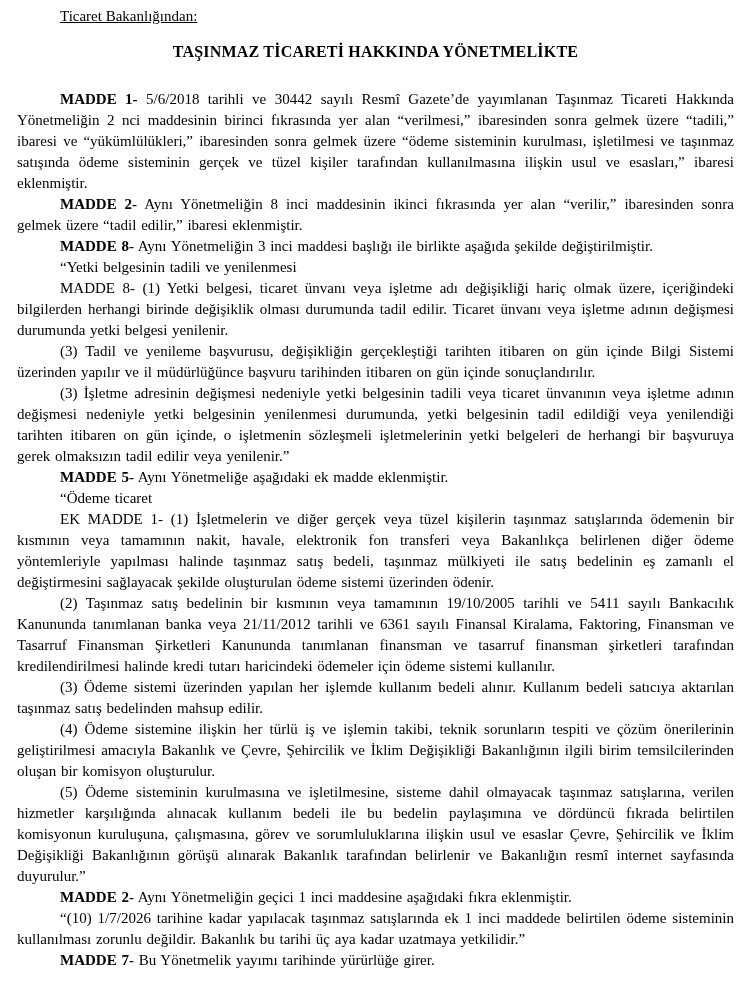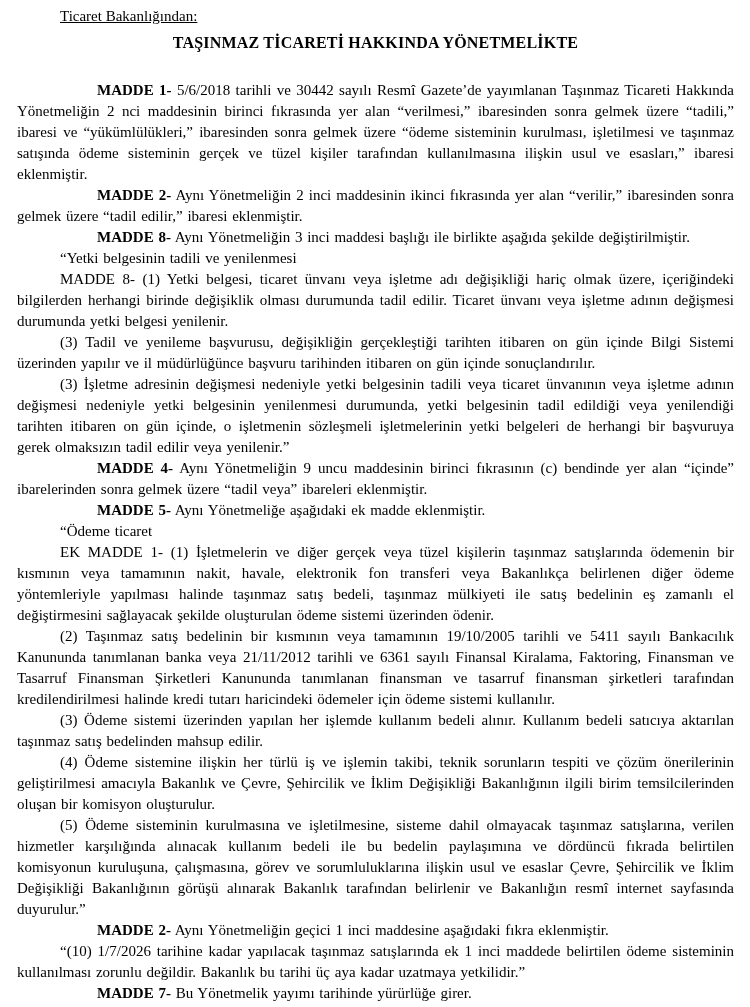--- a/index.html
+++ b/index.html
@@ -16,21 +16,21 @@
   }
   .issuer {
     font-size: 15px;
     line-height: 21px;
     margin-left: 43px;
     display: inline-block;
     text-decoration: underline;
     text-align: right;
   }
   .title-block {
-    margin-top: 6px;
+    margin-top: 15px;
     text-align: center;
   }
   .title-line {
     font-weight: bold;
     font-size: 16px;
     line-height: 20px;
     letter-spacing: 0.2px;
   }
   .body-text {
     margin-top: 27px;
@@ -38,45 +38,43 @@
   p.para {
     margin: 0;
     font-size: 15px;
     line-height: 21px;
     text-align: justify;
     text-indent: 43px;
     word-spacing: 1px;
   }
   p.para .madde-label {
     font-weight: bold;
-    margin-left: 37px;
   }
 </style>
 </head>
 <body>
 
 <div class="doc">
   <div>
     <span class="issuer">Ticaret Bakanlığından:</span>
   </div>
 
   <div class="title-block">
     <div class="title-line">TAŞINMAZ TİCARETİ HAKKINDA YÖNETMELİKTE</div>
   </div>
 
   <div class="body-text">
 
   <p class="para"><span class="madde-label">MADDE 1-</span> <span>5/6/2018 tarihli ve 30442 sayılı Resmî Gazete’de yayımlanan Taşınmaz Ticareti Hakkında Yönetmeliğin 2 nci maddesinin birinci fıkrasında yer alan “verilmesi,” ibaresinden sonra gelmek üzere “tadili,” ibaresi ve “yükümlülükleri,” ibaresinden sonra gelmek üzere “ödeme sisteminin kurulması, işletilmesi ve taşınmaz satışında ödeme sisteminin gerçek ve tüzel kişiler tarafından kullanılmasına ilişkin usul ve esasları,” ibaresi eklenmiştir.</span></p>
-      <p class="para"><span class="madde-label">MADDE 2-</span> <span>Aynı Yönetmeliğin 2 inci maddesinin ikinci fıkrasında yer alan “verilir,” ibaresinden sonra gelmek üzere “tadil edilir,” ibaresi eklenmiştir.</span></p>
+      <p class="para"><span class="madde-label">MADDE 2-</span> <span>Aynı Yönetmeliğin 8 inci maddesinin ikinci fıkrasında yer alan “verilir,” ibaresinden sonra gelmek üzere “tadil edilir,” ibaresi eklenmiştir.</span></p>
       <p class="para"><span class="madde-label">MADDE 8-</span> <span>Aynı Yönetmeliğin 3 inci maddesi başlığı ile birlikte aşağıda şekilde değiştirilmiştir.</span></p>
       <p class="para"><span>“Yetki belgesinin tadili ve yenilenmesi</span></p>
       <p class="para"><span>MADDE 8- (1) Yetki belgesi, ticaret ünvanı veya işletme adı değişikliği hariç olmak üzere, içeriğindeki bilgilerden herhangi birinde değişiklik olması durumunda tadil edilir. Ticaret ünvanı veya işletme adının değişmesi durumunda yetki belgesi yenilenir.</span></p>
       <p class="para"><span>(3) Tadil ve yenileme başvurusu, değişikliğin gerçekleştiği tarihten itibaren on gün içinde Bilgi Sistemi üzerinden yapılır ve il müdürlüğünce başvuru tarihinden itibaren on gün içinde sonuçlandırılır.</span></p>
       <p class="para"><span>(3) İşletme adresinin değişmesi nedeniyle yetki belgesinin tadili veya ticaret ünvanının veya işletme adının değişmesi nedeniyle yetki belgesinin yenilenmesi durumunda, yetki belgesinin tadil edildiği veya yenilendiği tarihten itibaren on gün içinde, o işletmenin sözleşmeli işletmelerinin yetki belgeleri de herhangi bir başvuruya gerek olmaksızın tadil edilir veya yenilenir.”</span></p>
-      <p class="para"><span class="madde-label">MADDE 4-</span> <span>Aynı Yönetmeliğin 9 uncu maddesinin birinci fıkrasının (c) bendinde yer alan “içinde” ibarelerinden sonra gelmek üzere “tadil veya” ibareleri eklenmiştir.</span></p>
       <p class="para"><span class="madde-label">MADDE 5-</span> <span>Aynı Yönetmeliğe aşağıdaki ek madde eklenmiştir.</span></p>
       <p class="para"><span>“Ödeme ticaret</span></p>
       <p class="para"><span>EK MADDE 1- (1) İşletmelerin ve diğer gerçek veya tüzel kişilerin taşınmaz satışlarında ödemenin bir kısmının veya tamamının nakit, havale, elektronik fon transferi veya Bakanlıkça belirlenen diğer ödeme yöntemleriyle yapılması halinde taşınmaz satış bedeli, taşınmaz mülkiyeti ile satış bedelinin eş zamanlı el değiştirmesini sağlayacak şekilde oluşturulan ödeme sistemi üzerinden ödenir.</span></p>
       <p class="para"><span>(2) Taşınmaz satış bedelinin bir kısmının veya tamamının 19/10/2005 tarihli ve 5411 sayılı Bankacılık Kanununda tanımlanan banka veya 21/11/2012 tarihli ve 6361 sayılı Finansal Kiralama, Faktoring, Finansman ve Tasarruf Finansman Şirketleri Kanununda tanımlanan finansman ve tasarruf finansman şirketleri tarafından kredilendirilmesi halinde kredi tutarı haricindeki ödemeler için ödeme sistemi kullanılır.</span></p>
       <p class="para"><span>(3) Ödeme sistemi üzerinden yapılan her işlemde kullanım bedeli alınır. Kullanım bedeli satıcıya aktarılan taşınmaz satış bedelinden mahsup edilir.</span></p>
       <p class="para"><span>(4) Ödeme sistemine ilişkin her türlü iş ve işlemin takibi, teknik sorunların tespiti ve çözüm önerilerinin geliştirilmesi amacıyla Bakanlık ve Çevre, Şehircilik ve İklim Değişikliği Bakanlığının ilgili birim temsilcilerinden oluşan bir komisyon oluşturulur.</span></p>
       <p class="para"><span>(5) Ödeme sisteminin kurulmasına ve işletilmesine, sisteme dahil olmayacak taşınmaz satışlarına, verilen hizmetler karşılığında alınacak kullanım bedeli ile bu bedelin paylaşımına ve dördüncü fıkrada belirtilen komisyonun kuruluşuna, çalışmasına, görev ve sorumluluklarına ilişkin usul ve esaslar Çevre, Şehircilik ve İklim Değişikliği Bakanlığının görüşü alınarak Bakanlık tarafından belirlenir ve Bakanlığın resmî internet sayfasında duyurulur.”</span></p>
       <p class="para"><span class="madde-label">MADDE 2-</span> <span>Aynı Yönetmeliğin geçici 1 inci maddesine aşağıdaki fıkra eklenmiştir.</span></p>
       <p class="para"><span>“(10) 1/7/2026 tarihine kadar yapılacak taşınmaz satışlarında ek 1 inci maddede belirtilen ödeme sisteminin kullanılması zorunlu değildir. Bakanlık bu tarihi üç aya kadar uzatmaya yetkilidir.”</span></p>
       <p class="para"><span class="madde-label">MADDE 7-</span> <span>Bu Yönetmelik yayımı tarihinde yürürlüğe girer.</span></p>

